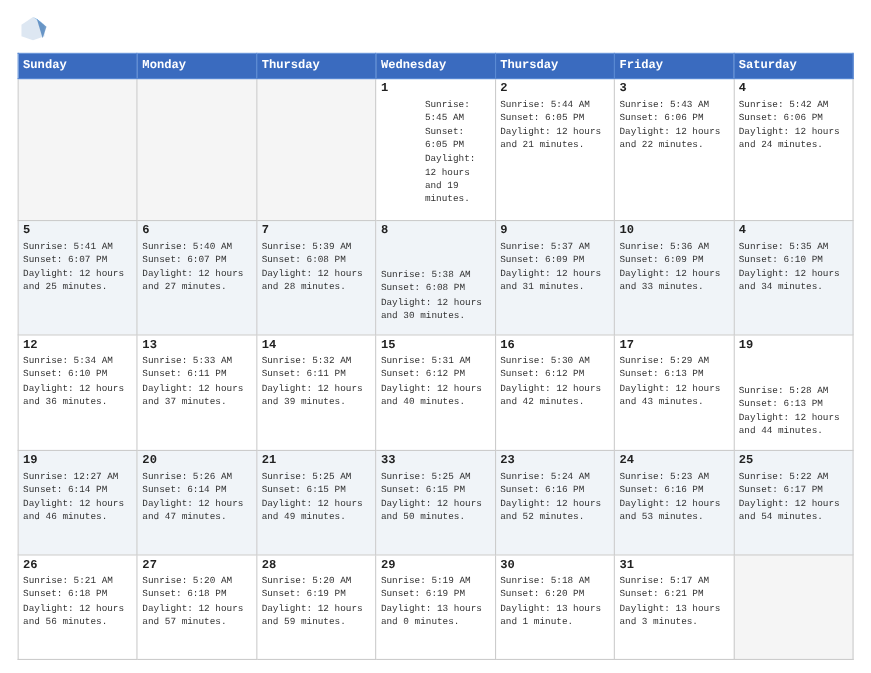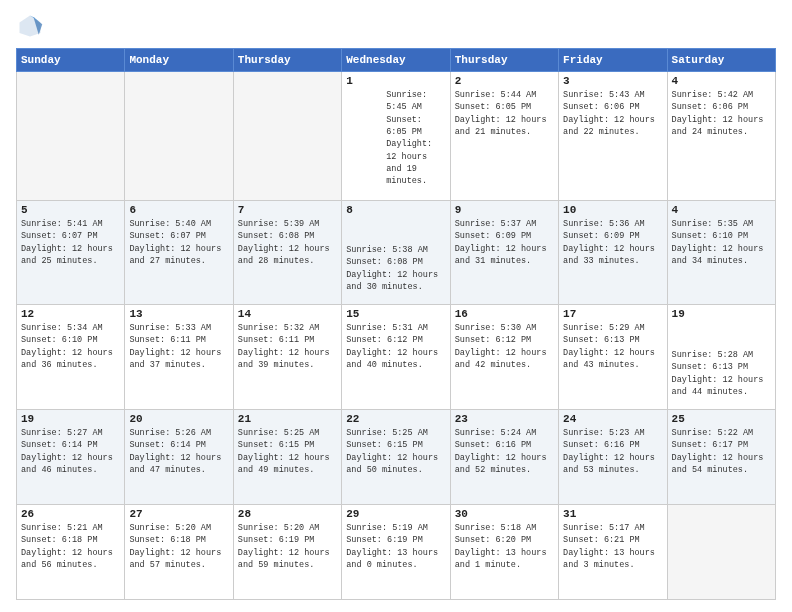--- a/index.html
+++ b/index.html
@@ -259,41 +259,41 @@
             <div class="day-num">19</div>
             <div class="day-info" style="white-space: pre-line; margin-top: 29px;">Sunrise: 5:28 AM
 Sunset: 6:13 PM
 Daylight: 12 hours
 and 44 minutes.</div>
           </td>
         </tr>
         <tr class="row-alt">
           <td>
             <div class="day-num">19</div>
-            <div class="day-info" style="white-space: pre-line;">Sunrise: 5:27 AM
+            <div class="day-info" style="white-space: pre-line;">Sunrise: 12:27 AM
 Sunset: 6:14 PM
 Daylight: 12 hours
 and 46 minutes.</div>
           </td>
           <td>
             <div class="day-num">20</div>
             <div class="day-info" style="white-space: pre-line;">Sunrise: 5:26 AM
 Sunset: 6:14 PM
 Daylight: 12 hours
 and 47 minutes.</div>
           </td>
           <td>
             <div class="day-num">21</div>
             <div class="day-info" style="white-space: pre-line;">Sunrise: 5:25 AM
 Sunset: 6:15 PM
 Daylight: 12 hours
 and 49 minutes.</div>
           </td>
           <td>
-            <div class="day-num">22</div>
+            <div class="day-num">33</div>
             <div class="day-info" style="white-space: pre-line;">Sunrise: 5:25 AM
 Sunset: 6:15 PM
 Daylight: 12 hours
 and 50 minutes.</div>
           </td>
           <td>
             <div class="day-num">23</div>
             <div class="day-info" style="white-space: pre-line;">Sunrise: 5:24 AM
 Sunset: 6:16 PM
 Daylight: 12 hours

